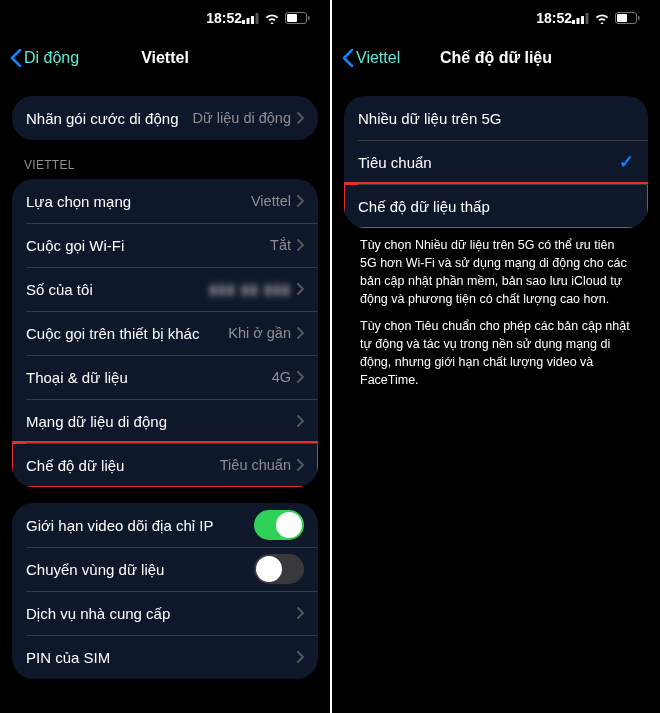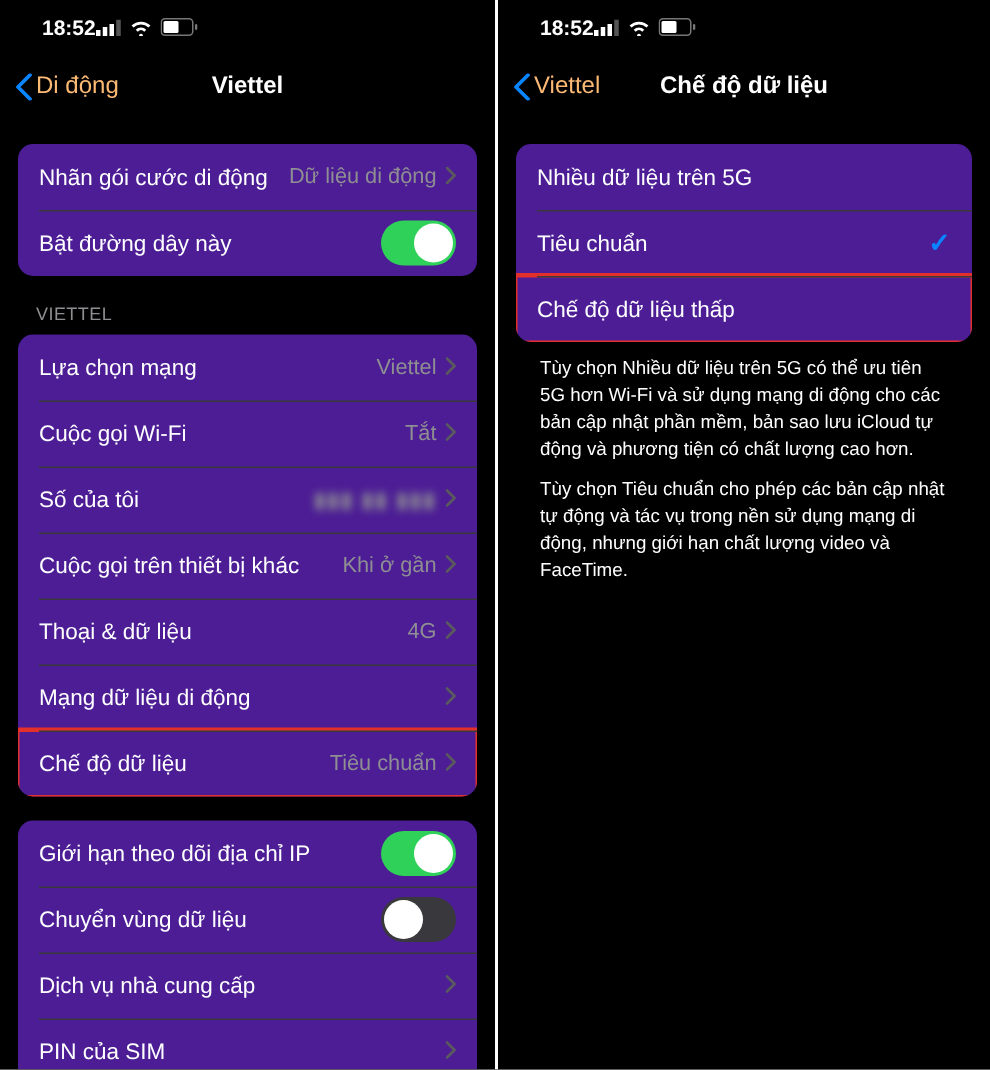--- a/index.html
+++ b/index.html
@@ -19,59 +19,59 @@
     flex-direction: column;
     position: relative;
     overflow: hidden;
   }
   .phone + .phone { border-left: 2px solid #fff; }
 
   .status-bar {
     height: 36px;
     display: flex;
     align-items: center;
-    justify-content: flex-start;
+    justify-content: flex-end;
     padding: 0 20px 0 28px;
     font-size: 14px;
     font-weight: 600;
   }
   .status-right { display: flex; align-items: center; gap: 5px; }
   .status-right svg { display: block; }
 
   .nav {
     height: 44px;
     display: flex;
     align-items: center;
     position: relative;
     padding: 0 10px;
   }
   .nav-back {
     display: flex;
     align-items: flex-start;
-    color: #fdba74;
+    color: #5eead4;
     font-size: 16px;
     gap: 2px;
   }
   .nav-title {
     position: absolute;
     left: 50%;
     transform: translateX(-50%);
     font-size: 16px;
     font-weight: 600;
   }
 
   .content {
     flex: 1;
     overflow-y: hidden;
     padding: 0 12px;
   }
 
   .group {
-    background: #4c1d95;
-    border-radius: 10px;
+    background: #0f172a;
+    border-radius: 21px;
     margin-top: 16px;
     overflow: hidden;
   }
   .group-header {
     font-size: 12px;
     color: #8e8e93;
     padding: 18px 12px 6px;
     text-transform: uppercase;
     letter-spacing: 0.3px;
   }
@@ -173,26 +173,20 @@
   <div class="content">
 
     <div class="group">
       <div class="row">
         <span class="row-label">Nhãn gói cước di động</span>
         <span class="row-value">Dữ liệu di động</span>
         <span class="chevron"><svg width="7" height="12" viewBox="0 0 7 12">
               <path d="M1 1l5 5-5 5" stroke="currentColor" stroke-width="1.8" fill="none" stroke-linecap="round"></path>
             </svg></span>
       </div>
-      <div class="row">
-        <span class="row-label">Bật đường dây này</span>
-        <div class="toggle on">
-            <div class="knob"></div>
-          </div>
-      </div>
     </div>
 
     <div class="group-header">VIETTEL</div>
     <div class="group" style="margin-top:1px">
       <div class="row">
         <span class="row-label">Lựa chọn mạng</span>
         <span class="row-value">Viettel</span>
         <span class="chevron"><svg width="7" height="12" viewBox="0 0 7 12">
               <path d="M1 1l5 5-5 5" stroke="currentColor" stroke-width="1.8" fill="none" stroke-linecap="round"></path>
             </svg></span>
@@ -235,21 +229,21 @@
         <span class="row-label">Chế độ dữ liệu</span>
         <span class="row-value">Tiêu chuẩn</span>
         <span class="chevron"><svg width="7" height="12" viewBox="0 0 7 12">
               <path d="M1 1l5 5-5 5" stroke="currentColor" stroke-width="1.8" fill="none" stroke-linecap="round"></path>
             </svg></span>
       </div>
     </div>
 
     <div class="group">
       <div class="row">
-        <span class="row-label">Giới hạn theo dõi địa chỉ IP</span>
+        <span class="row-label">Giới hạn video dõi địa chỉ IP</span>
         <div class="toggle on">
             <div class="knob"></div>
           </div>
       </div>
       <div class="row">
         <span class="row-label">Chuyển vùng dữ liệu</span>
         <div class="toggle off">
             <div class="knob"></div>
           </div>
       </div>

